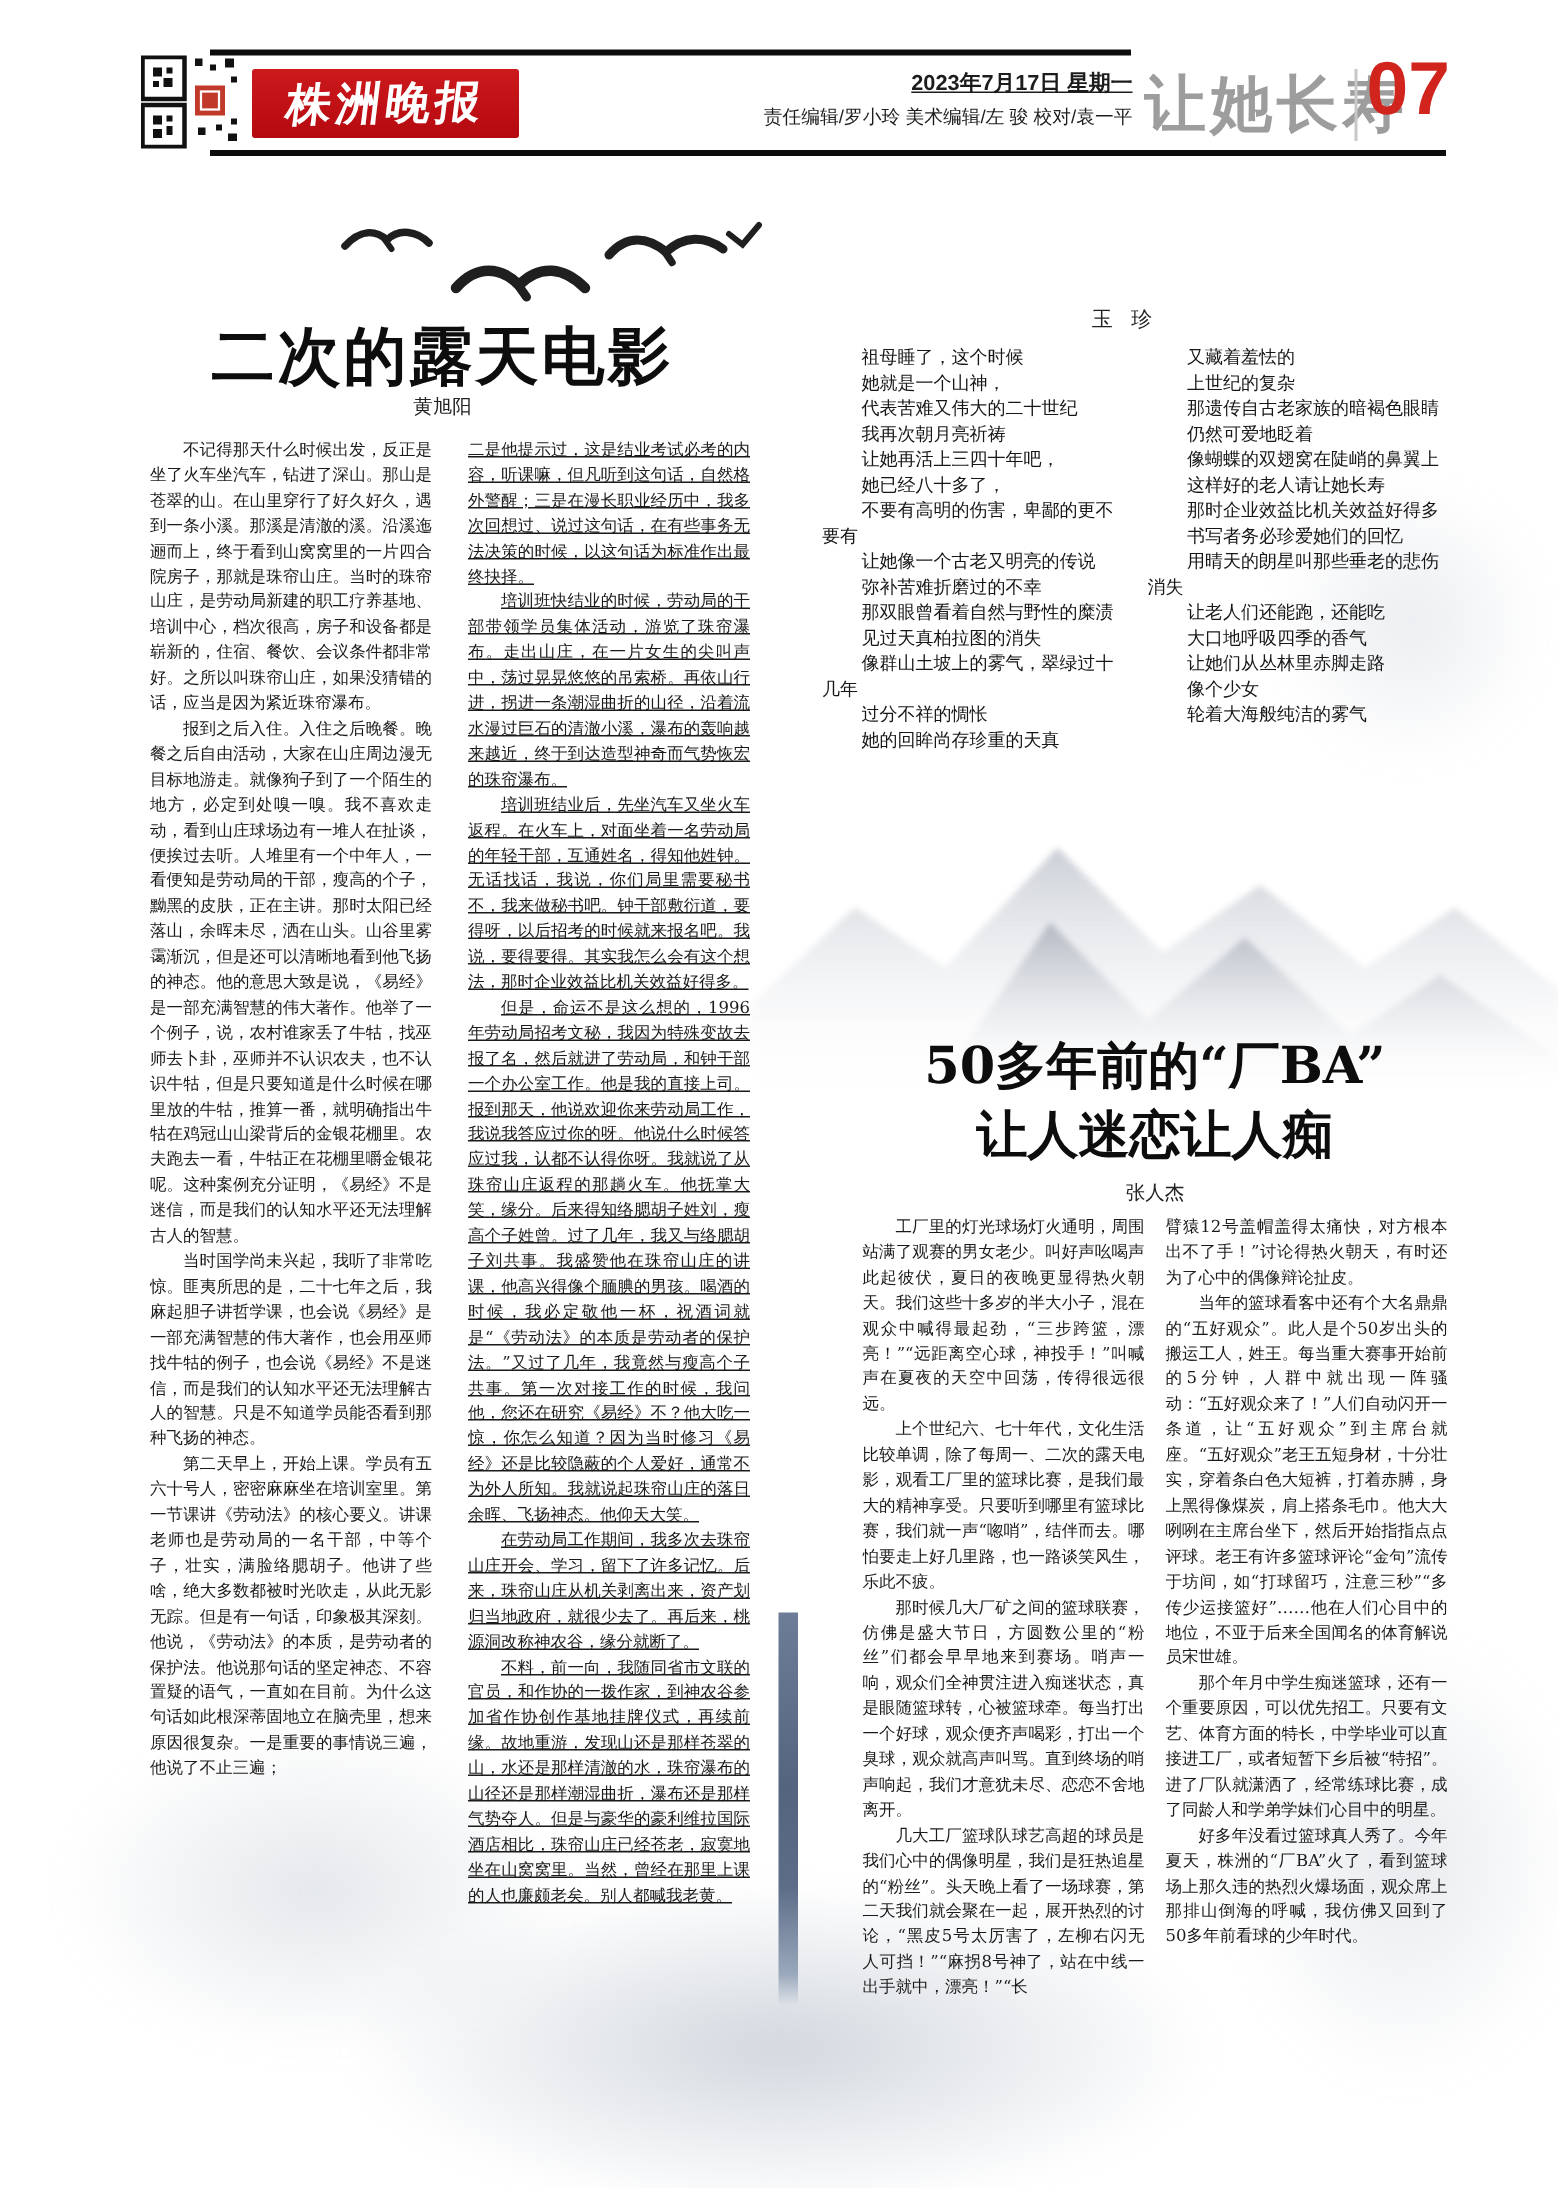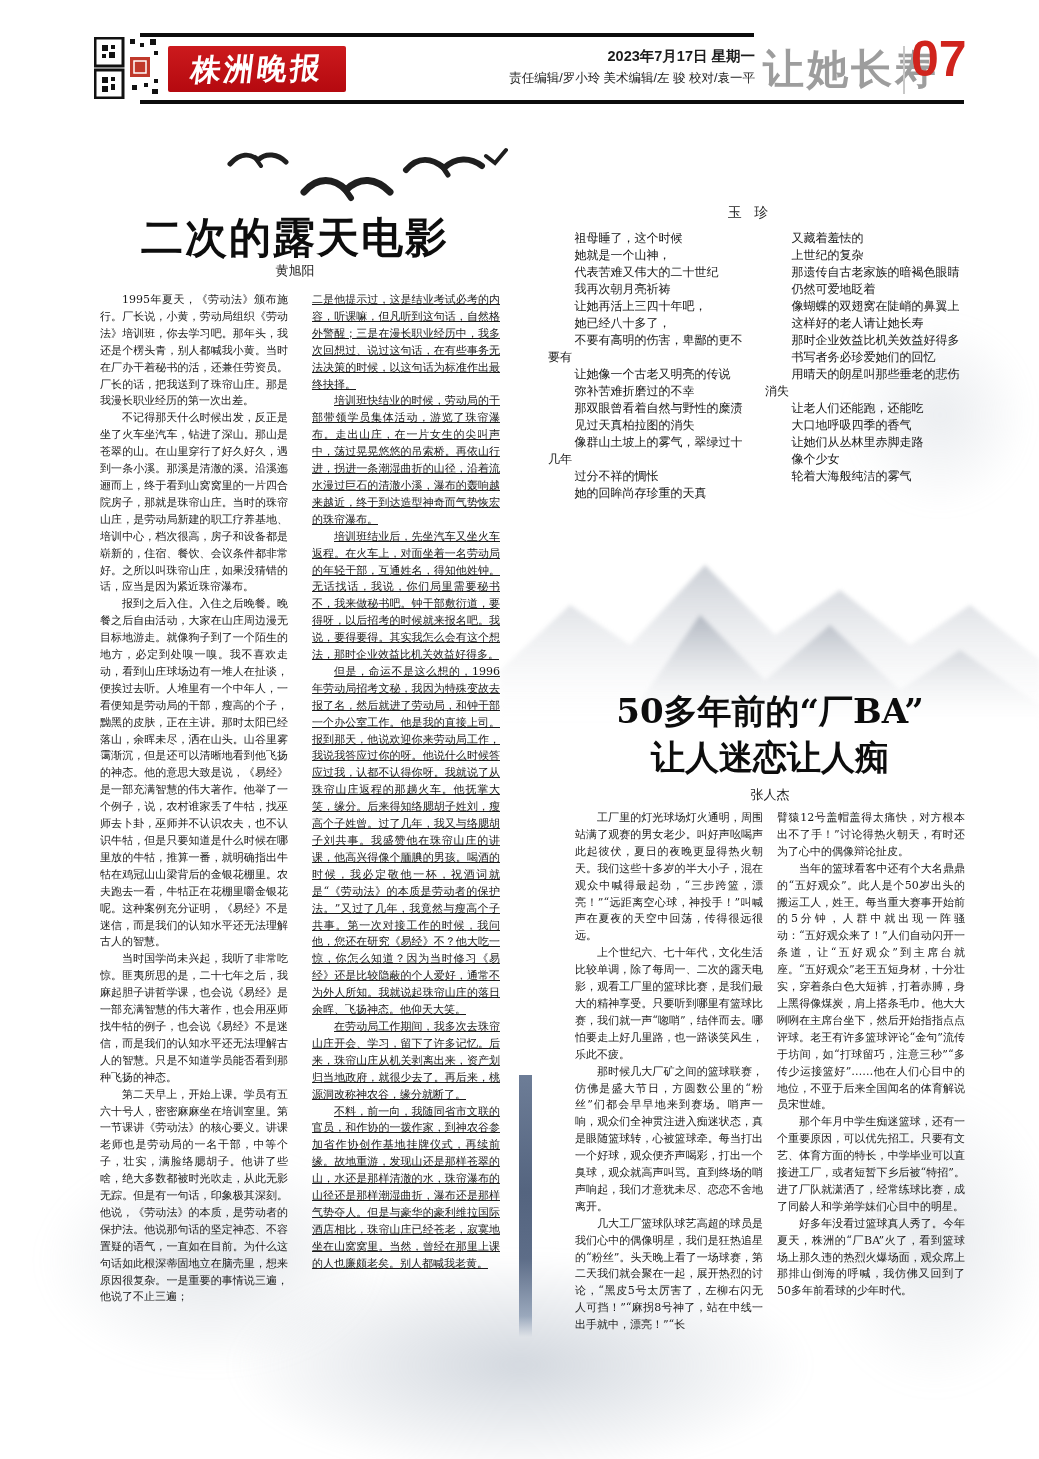--- a/index.html
+++ b/index.html
@@ -23,21 +23,21 @@
   
   .rule-top{position:absolute;left:140px;top:33px;width:614px;height:4px;background:#0c0c0c;}
   .rule-bottom{position:absolute;left:140px;top:100px;width:824px;height:4px;background:#0c0c0c;}
   .qr-block{position:absolute;left:94px;top:37px;width:68px;height:62px;}
   .masthead{position:absolute;left:168px;top:46px;width:178px;height:46px;background:linear-gradient(180deg,#cc1a1d,#b5090f);
             display:flex;align-items:center;justify-content:center;border-radius:2px;}
   .masthead span{color:#fff;font-size:30px;font-weight:900;letter-spacing:3px;transform:skewX(-8deg) rotate(-1deg);
             font-family:"DejaVu Serif",serif;}
   .header-meta{position:absolute;left:420px;top:44px;width:335px;text-align:right;
             font-family:"Liberation Sans","DejaVu Sans",sans-serif;color:#1c1c1c;}
-  .header-meta .date{font-size:14.5px;font-weight:bold;line-height:24px;}
+  .header-meta .date{font-size:14.5px;font-weight:bold;line-height:24px;text-decoration:underline;}
   .header-meta .editors{font-size:12.5px;line-height:20px;}
   .section-title{position:absolute;left:763px;top:42px;font-size:41px;font-weight:800;color:#9d9d9d;
             letter-spacing:3px;font-family:"Liberation Sans","DejaVu Sans",sans-serif;}
   .section-divider{position:absolute;left:903px;top:46px;width:2px;height:48px;background:#c8c8c8;}
   .page-number{position:absolute;left:911px;top:30px;font-size:50px;font-weight:bold;color:#d0241d;
             font-family:"Liberation Sans","DejaVu Sans",sans-serif;}
 
   
   .birds{position:absolute;left:218px;top:140px;width:290px;height:78px;}
   .a1-title{position:absolute;left:100px;top:210px;width:390px;text-align:center;font-size:42px;font-weight:900;
@@ -138,21 +138,20 @@
       <path d="M188 30 C200 16, 214 18, 226 28 C238 17, 252 17, 264 26" stroke-width="6"></path>
       <path d="M224 26 l6 9" stroke-width="5"></path>
       <path d="M268 16 L277 23 L288 10" stroke-width="4"></path>
     </g>
   </svg>
 
   <div class="a1-title">二次的露天电影</div>
   <div class="a1-author">黄旭阳</div>
 
   <div class="body-col a1-col1">
-      <p class="para">1995年夏天，《劳动法》颁布施行。厂长说，小黄，劳动局组织《劳动法》培训班，你去学习吧。那年头，我还是个楞头青，别人都喊我小黄。当时在厂办干着秘书的活，还兼任劳资员。厂长的话，把我送到了珠帘山庄。那是我漫长职业经历的第一次出差。</p>
       <p class="para">不记得那天什么时候出发，反正是坐了火车坐汽车，钻进了深山。那山是苍翠的山。在山里穿行了好久好久，遇到一条小溪。那溪是清澈的溪。沿溪迤逦而上，终于看到山窝窝里的一片四合院房子，那就是珠帘山庄。当时的珠帘山庄，是劳动局新建的职工疗养基地、培训中心，档次很高，房子和设备都是崭新的，住宿、餐饮、会议条件都非常好。之所以叫珠帘山庄，如果没猜错的话，应当是因为紧近珠帘瀑布。</p>
       <p class="para">报到之后入住。入住之后晚餐。晚餐之后自由活动，大家在山庄周边漫无目标地游走。就像狗子到了一个陌生的地方，必定到处嗅一嗅。我不喜欢走动，看到山庄球场边有一堆人在扯谈，便挨过去听。人堆里有一个中年人，一看便知是劳动局的干部，瘦高的个子，黝黑的皮肤，正在主讲。那时太阳已经落山，余晖未尽，洒在山头。山谷里雾霭渐沉，但是还可以清晰地看到他飞扬的神态。他的意思大致是说，《易经》是一部充满智慧的伟大著作。他举了一个例子，说，农村谁家丢了牛牯，找巫师去卜卦，巫师并不认识农夫，也不认识牛牯，但是只要知道是什么时候在哪里放的牛牯，推算一番，就明确指出牛牯在鸡冠山山梁背后的金银花棚里。农夫跑去一看，牛牯正在花棚里嚼金银花呢。这种案例充分证明，《易经》不是迷信，而是我们的认知水平还无法理解古人的智慧。</p>
       <p class="para">当时国学尚未兴起，我听了非常吃惊。匪夷所思的是，二十七年之后，我麻起胆子讲哲学课，也会说《易经》是一部充满智慧的伟大著作，也会用巫师找牛牯的例子，也会说《易经》不是迷信，而是我们的认知水平还无法理解古人的智慧。只是不知道学员能否看到那种飞扬的神态。</p>
       <p class="para">第二天早上，开始上课。学员有五六十号人，密密麻麻坐在培训室里。第一节课讲《劳动法》的核心要义。讲课老师也是劳动局的一名干部，中等个子，壮实，满脸络腮胡子。他讲了些啥，绝大多数都被时光吹走，从此无影无踪。但是有一句话，印象极其深刻。他说，《劳动法》的本质，是劳动者的保护法。他说那句话的坚定神态、不容置疑的语气，一直如在目前。为什么这句话如此根深蒂固地立在脑壳里，想来原因很复杂。一是重要的事情说三遍，他说了不止三遍；</p>
     </div>
 
   <div class="body-col a1-col2">
     <p class="cont">二是他提示过，这是结业考试必考的内容，听课嘛，但凡听到这句话，自然格外警醒；三是在漫长职业经历中，我多次回想过、说过这句话，在有些事务无法决策的时候，以这句话为标准作出最终抉择。</p>
     <span><p class="para">培训班快结业的时候，劳动局的干部带领学员集体活动，游览了珠帘瀑布。走出山庄，在一片女生的尖叫声中，荡过晃晃悠悠的吊索桥。再依山行进，拐进一条潮湿曲折的山径，沿着流水漫过巨石的清澈小溪，瀑布的轰响越来越近，终于到达造型神奇而气势恢宏的珠帘瀑布。</p><p class="para">培训班结业后，先坐汽车又坐火车返程。在火车上，对面坐着一名劳动局的年轻干部，互通姓名，得知他姓钟。无话找话，我说，你们局里需要秘书不，我来做秘书吧。钟干部敷衍道，要得呀，以后招考的时候就来报名吧。我说，要得要得。其实我怎么会有这个想法，那时企业效益比机关效益好得多。</p><p class="para">但是，命运不是这么想的，1996年劳动局招考文秘，我因为特殊变故去报了名，然后就进了劳动局，和钟干部一个办公室工作。他是我的直接上司。报到那天，他说欢迎你来劳动局工作，我说我答应过你的呀。他说什么时候答应过我，认都不认得你呀。我就说了从珠帘山庄返程的那趟火车。他抚掌大笑，缘分。后来得知络腮胡子姓刘，瘦高个子姓曾。过了几年，我又与络腮胡子刘共事。我盛赞他在珠帘山庄的讲课，他高兴得像个腼腆的男孩。喝酒的时候，我必定敬他一杯，祝酒词就是“《劳动法》的本质是劳动者的保护法。”又过了几年，我竟然与瘦高个子共事。第一次对接工作的时候，我问他，您还在研究《易经》不？他大吃一惊，你怎么知道？因为当时修习《易经》还是比较隐蔽的个人爱好，通常不为外人所知。我就说起珠帘山庄的落日余晖、飞扬神态。他仰天大笑。</p><p class="para">在劳动局工作期间，我多次去珠帘山庄开会、学习，留下了许多记忆。后来，珠帘山庄从机关剥离出来，资产划归当地政府，就很少去了。再后来，桃源洞改称神农谷，缘分就断了。</p><p class="para">不料，前一向，我随同省市文联的官员，和作协的一拨作家，到神农谷参加省作协创作基地挂牌仪式，再续前缘。故地重游，发现山还是那样苍翠的山，水还是那样清澈的水，珠帘瀑布的山径还是那样潮湿曲折，瀑布还是那样气势夺人。但是与豪华的豪利维拉国际酒店相比，珠帘山庄已经苍老，寂寞地坐在山窝窝里。当然，曾经在那里上课的人也廉颇老矣。别人都喊我老黄。</p></span>
   </div>

